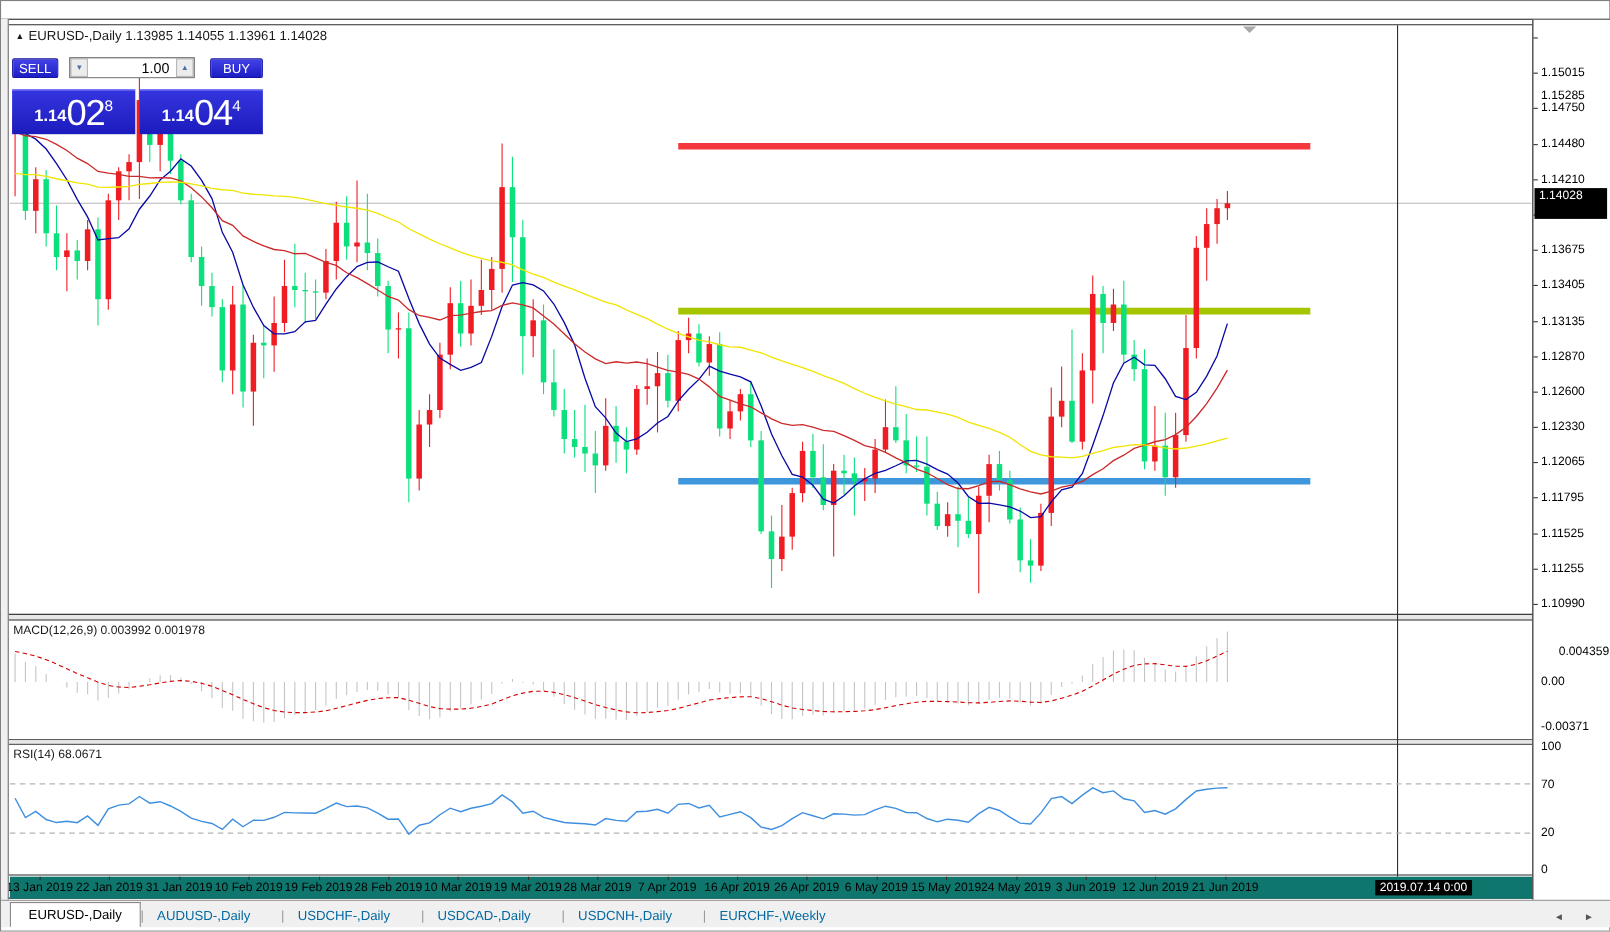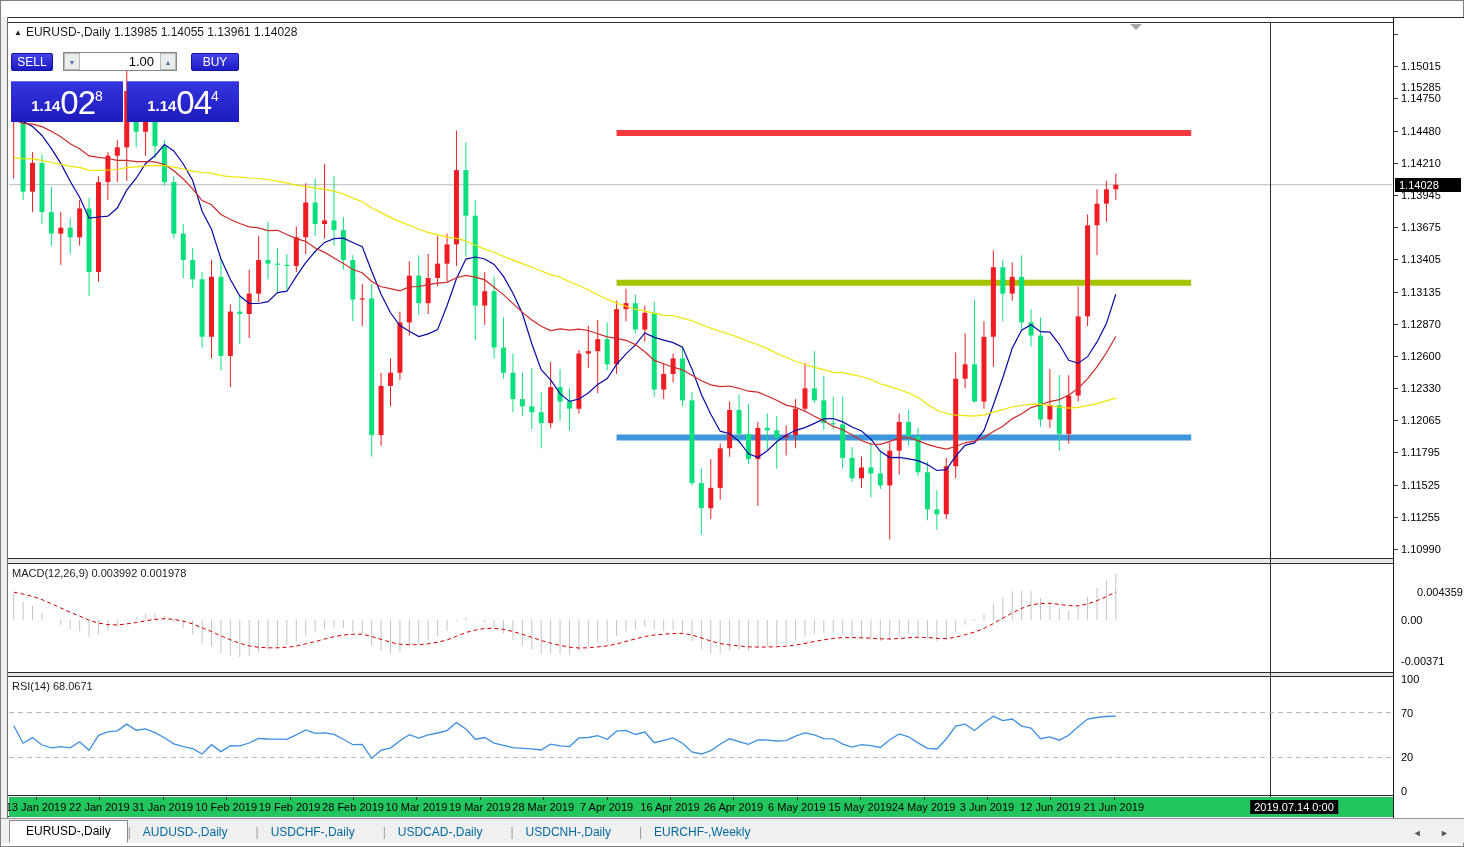--- a/index.html
+++ b/index.html
@@ -18,24 +18,24 @@
 
   #chart-title { position:absolute; left:13px; top:24px; font-size:12px; color:#1a1a1a; z-index:3; }
   #chart-title .tri { font-size:8px; margin-right:4px; position:relative; top:-1px; }
 
   .ind-label { position:absolute; font-size:11px; color:#1a1a1a; z-index:3; }
 
   
   #price-axis { position:absolute; left:1392px; top:17px; width:72px; height:800px; background:#fff; border-left:1px solid #1a1a1a; z-index:4; }
   .axis-label { position:absolute; left:7px; font-size:11px; color:#000; transform:translateY(-50%); white-space:nowrap; }
   .axis-tick { position:absolute; left:0; width:4px; height:1px; background:#333; }
-  #cur-price-tag { position:absolute; left:1394px; width:66px; height:14px; background:#000; color:#fff; font-size:11px; line-height:14px; padding-left:4px; z-index:5; transform:translateY(-50%); }
+  #cur-price-tag { position:absolute; left:1394px; width:66px; height:28px; background:#000; color:#fff; font-size:11px; line-height:14px; padding-left:4px; z-index:5; transform:translateY(-50%); }
 
   
-  #date-axis { position:absolute; left:8px; top:796px; width:1384px; height:20px; background:#22c55e; z-index:3; }
+  #date-axis { position:absolute; left:8px; top:796px; width:1384px; height:20px; background:#0f766e; z-index:3; }
   .date-label { position:absolute; top:4px; font-size:11px; color:#000; transform:translateX(-50%); white-space:nowrap; }
   .date-tick { position:absolute; top:0; width:1px; height:3px; background:#333; }
   #date-marker { position:absolute; top:3px; background:#000; color:#fff; font-size:11px; padding:0 4px; height:14px; line-height:14px; transform:translateX(-50%); white-space:nowrap;margin-left:24px; }
 
   
   #tabbar { position:absolute; left:0; top:817px; width:1464px; height:25px; background:#f0f0f0; border-top:1px solid #9a9a9a; display:flex; align-items:flex-end; z-index:6; }
   .sym-tab { font-size:12px; color:#0369a1; padding:3px 28px 4px 12px; white-space:nowrap; cursor:default; }
   .sym-tab.active { background:#fff; color:#000; border:1px solid #8a8a8a; border-bottom:1px solid #fff; margin-left:8px; padding:3px 16px 4px 16px; }
   .tab-sep { color:#9a9a9a; font-size:12px; padding-bottom:4px; }
 

